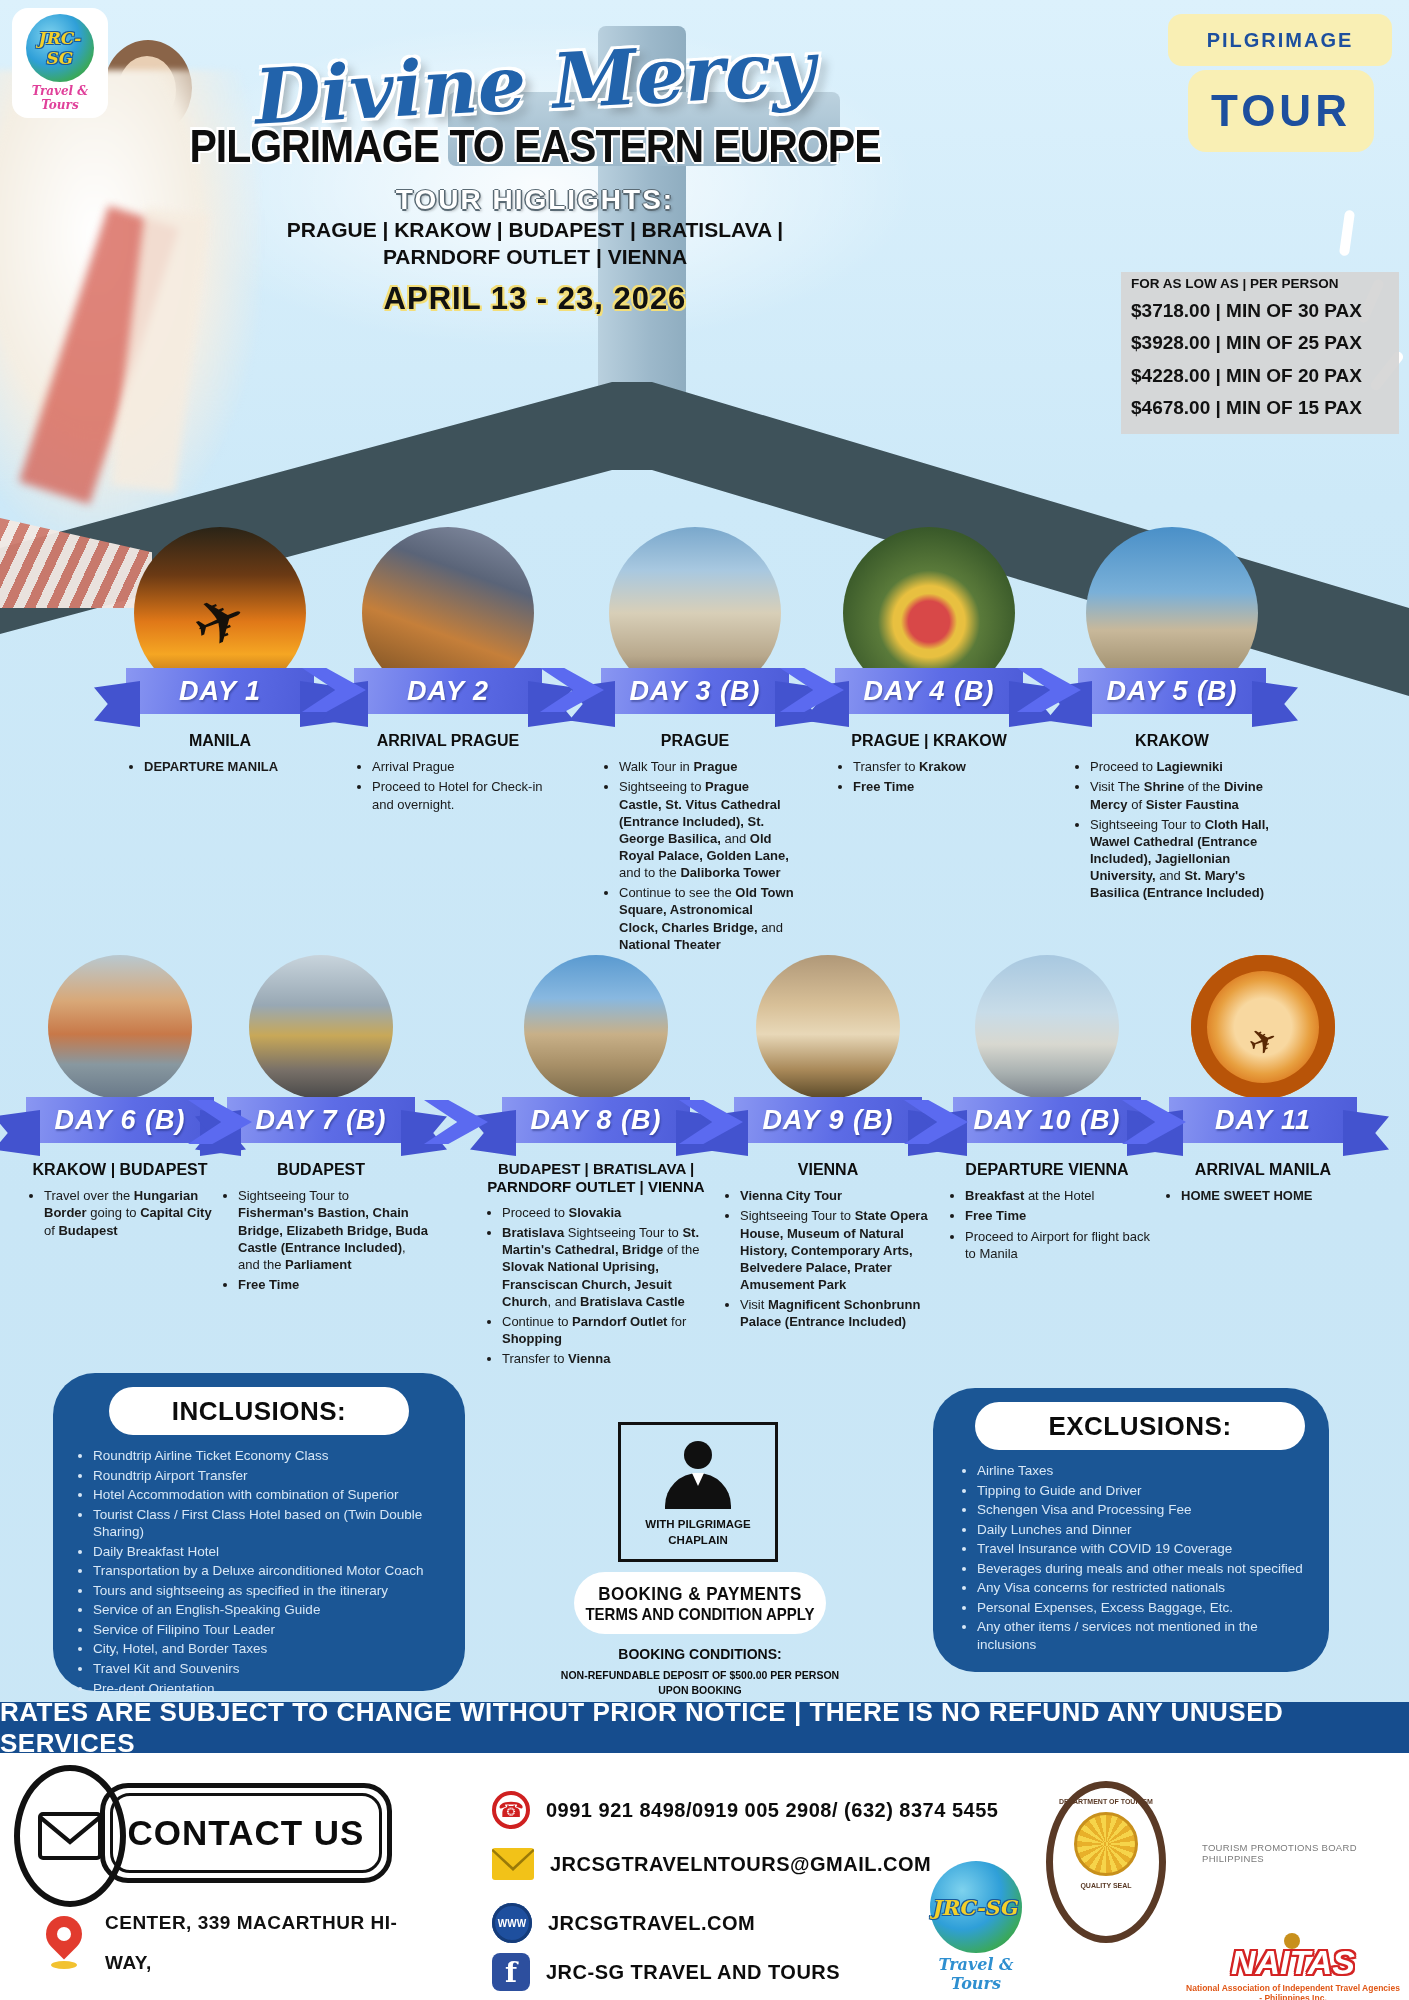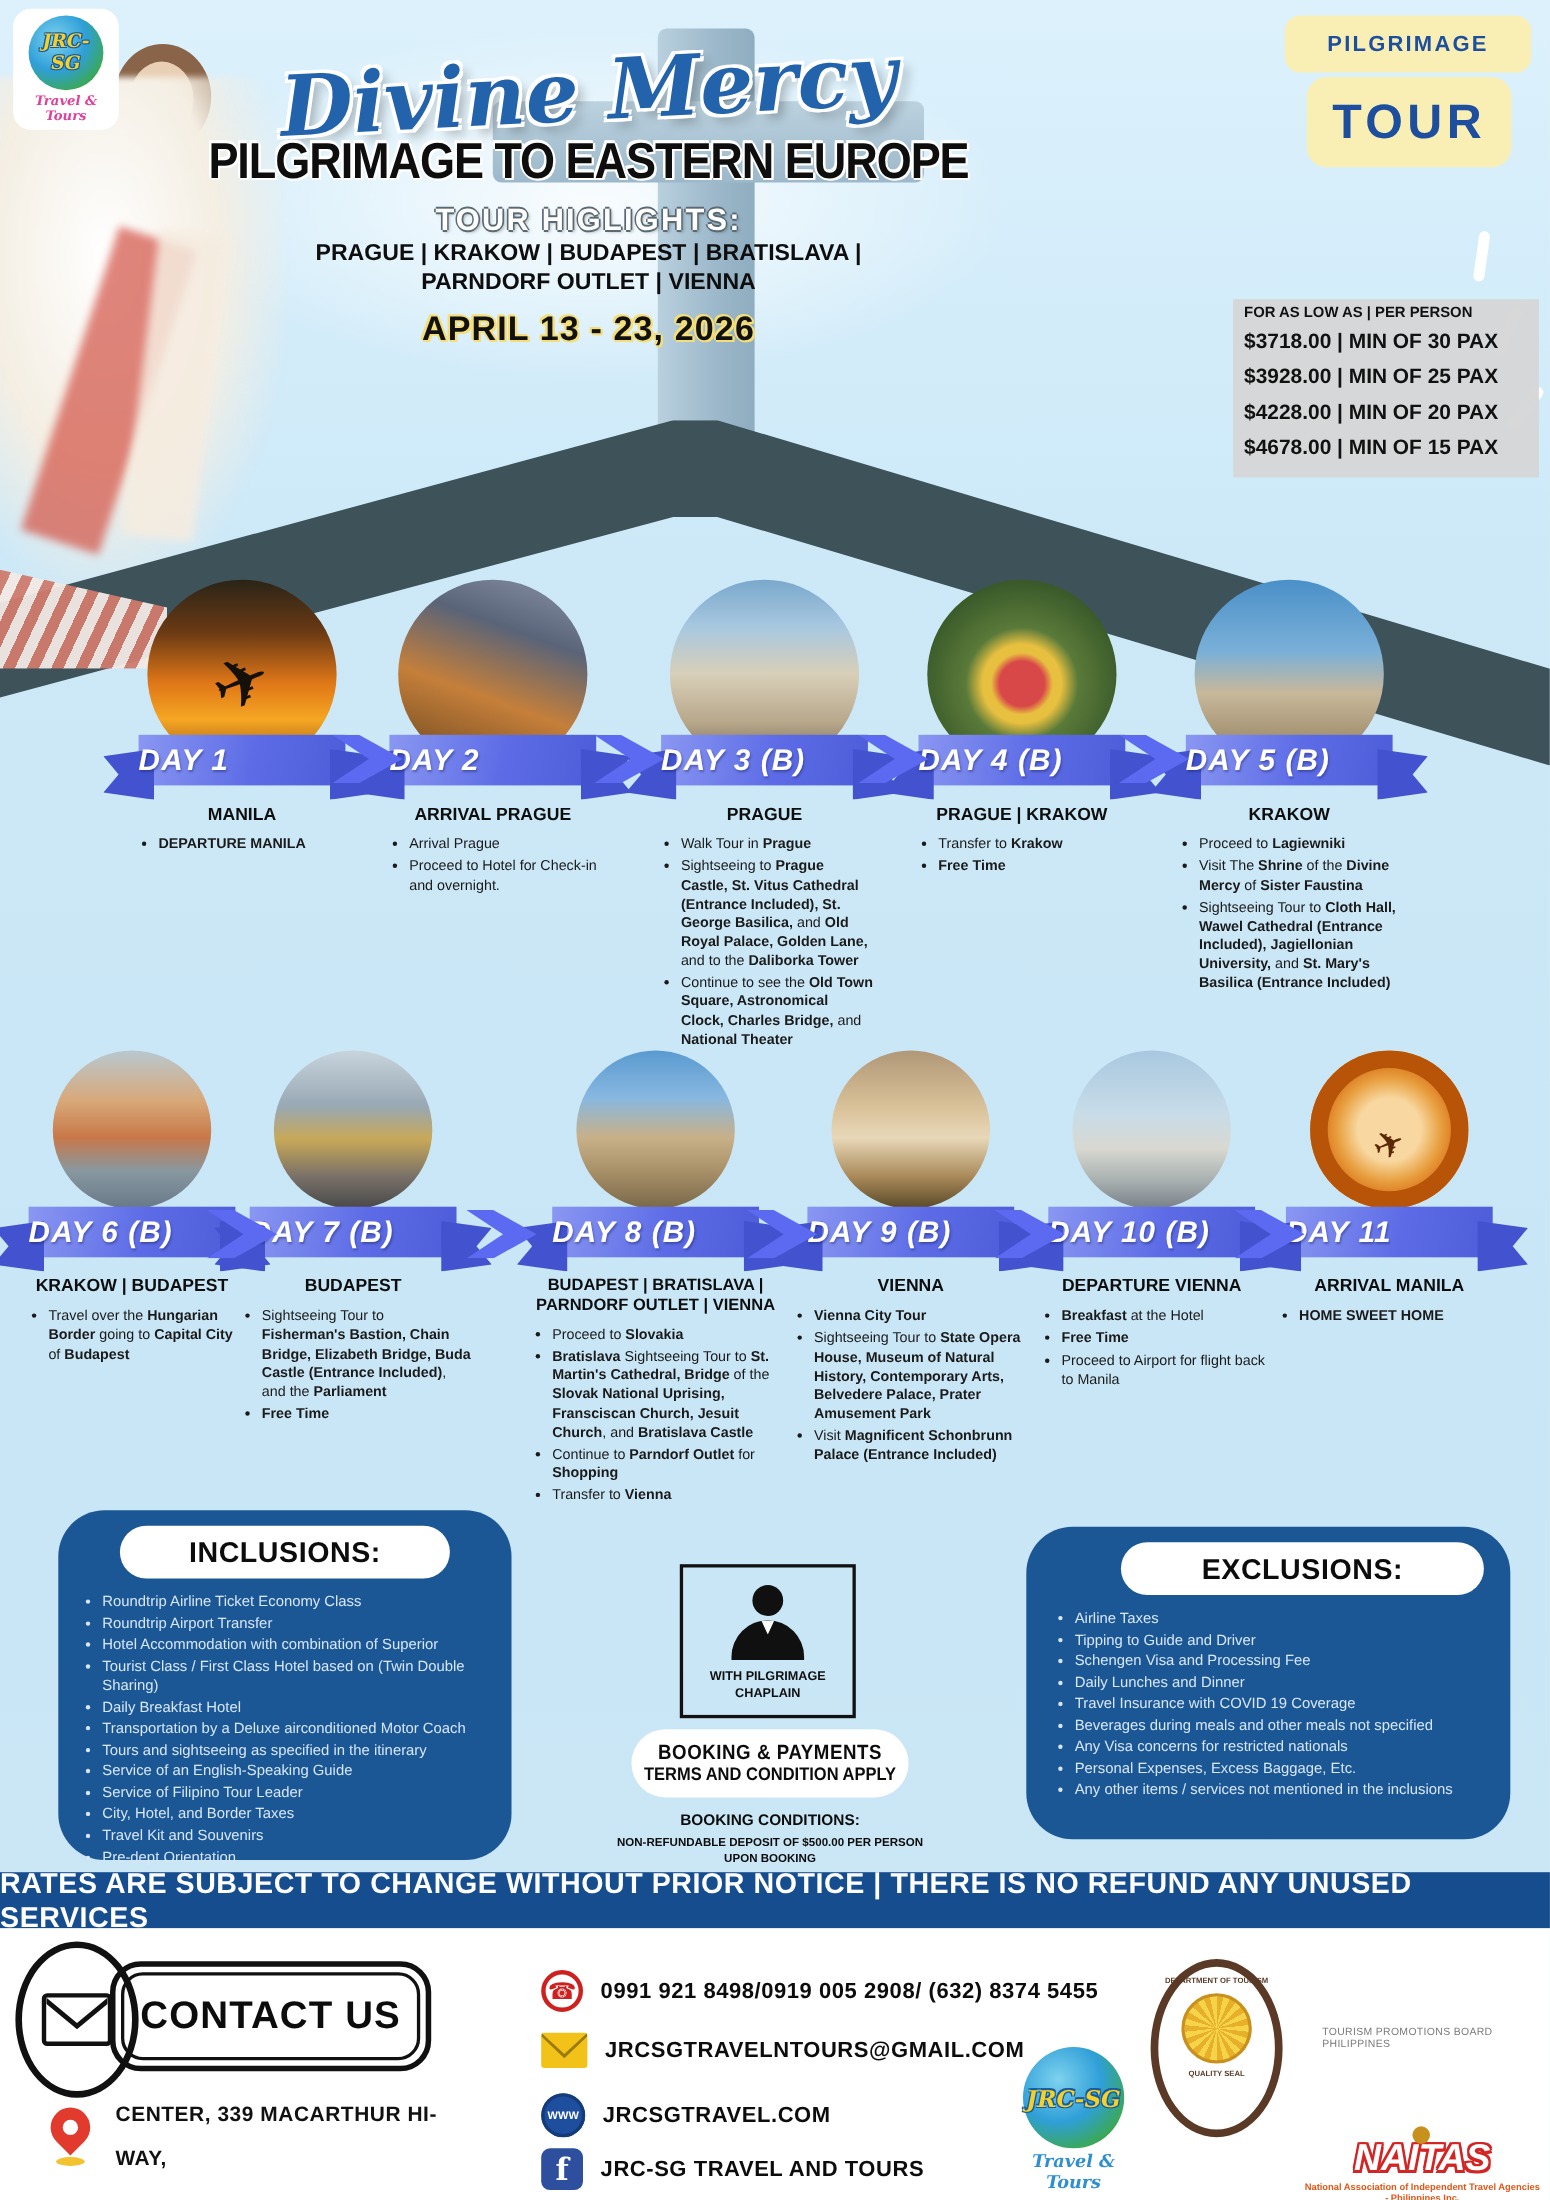--- a/index.html
+++ b/index.html
@@ -69,21 +69,21 @@
   .p5{background:linear-gradient(180deg,#4a90c8 0%,#7ab0d8 38%,#c8b89a 60%,#a89878 80%,#887858 100%);}
   .p6{background:linear-gradient(180deg,#b8c8d0 0%,#d8a878 32%,#c87848 55%,#8898a0 76%,#687888 100%);}
   .p7{background:linear-gradient(180deg,#c8d4dc 0%,#98a8b4 35%,#c8a858 56%,#787068 80%,#484848 100%);}
   .p8{background:linear-gradient(180deg,#5a9ad0 0%,#88b8e0 30%,#c8b088 55%,#a89068 76%,#786848 100%);}
   .p9{background:linear-gradient(180deg,#b09878 0%,#d8c098 35%,#e8d8b8 55%,#a88858 80%,#584828 100%);}
   .p10{background:linear-gradient(180deg,#a8c8e0 0%,#c8dce8 40%,#d8d8d0 62%,#a8b0b0 82%,#788088 100%);}
   .p11{background:radial-gradient(circle at 50% 50%,#f8d8a0 0 28%,#e8a040 46%,#d87018 62%,#e88830 76%,#c05808 100%);box-shadow:inset 0 0 0 16px #b85408;}
   .p11 .plane-glyph{font-size:34px;color:#5a2804;top:60%;}
   .ribbon{position:relative;width:188px;height:46px;margin:17px auto;z-index:6;
     background:linear-gradient(100deg,#8a97f2 0%,#5d6ce6 55%,#4d5cd8 100%);
-    display:flex;align-items:center;justify-content:flex-start;}
+    display:flex;align-items:center;justify-content:center;}
   .r1 .ribbon{margin-top:-31px;}
   .r2 .ribbon{margin-top:-2px;}
   .ribbon::before,.ribbon::after{content:"";position:absolute;top:13px;width:46px;height:46px;background:#4353cf;z-index:-1;}
   .ribbon::before{left:-32px;clip-path:polygon(0 14%,100% 0,100% 100%,0 86%,30% 50%);}
   .ribbon::after{right:-32px;clip-path:polygon(0 0,100% 14%,70% 50%,100% 86%,0 100%);}
   .ribbon span{font-size:27px;font-weight:800;font-style:italic;color:#fff;letter-spacing:1px;text-shadow:1px 2px 2px rgba(20,30,90,.4);}
   .chev{position:absolute;width:64px;height:44px;background:#5b6af0;z-index:5;
     clip-path:polygon(0 0,38% 0,100% 50%,38% 100%,0 100%,52% 50%);}
   .day-loc{margin-top:9px;font-size:16px;font-weight:800;color:#0e0e0e;line-height:1.2;}
   .day-list{margin:8px 0 0;padding:0 0 0 24px;text-align:left;}
@@ -99,21 +99,21 @@
   #d6{left:20px;top:955px;width:200px;}
   #d7{left:214px;top:955px;width:214px;}
   #d8{left:478px;top:955px;width:236px;}
   #d9{left:716px;top:955px;width:224px;}
   #d10{left:941px;top:955px;width:212px;}
   #d11{left:1157px;top:955px;width:212px;}
   #d8 .day-loc{font-size:15px;}
   
   .bluebox{position:absolute;background:#1b5695;border-radius:42px;z-index:4;box-sizing:border-box;}
   .inc{left:53px;top:1373px;width:412px;height:318px;padding:14px 20px 10px;}
-  .exc{left:933px;top:1388px;width:440px;height:284px;padding:14px 24px 10px;}
+  .exc{left:933px;top:1388px;width:396px;height:284px;padding:14px 24px 10px;}
   .pill{background:#fff;border-radius:32px;height:48px;display:flex;align-items:center;justify-content:center;
     font-size:26px;font-weight:900;color:#0c0c0c;letter-spacing:.5px;}
   .inc .pill{width:300px;margin:0 auto;}
   .exc .pill{width:330px;margin:0 0 0 auto;}
   .bluebox ul{margin:12px 0 0;padding:0 0 0 20px;}
   .bluebox li{font-size:13.5px;line-height:1.3;color:#d7e7f6;margin-bottom:2px;}
   
   .chap-box{position:absolute;left:618px;top:1422px;width:160px;height:140px;border:3px solid #111;z-index:4;text-align:center;box-sizing:border-box;padding-top:16px;}
   .pr-head{width:28px;height:28px;border-radius:50%;background:#101010;margin:0 auto;}
   .pr-body{width:66px;height:36px;background:#101010;border-radius:34px 34px 0 0;margin:4px auto 0;position:relative;}

